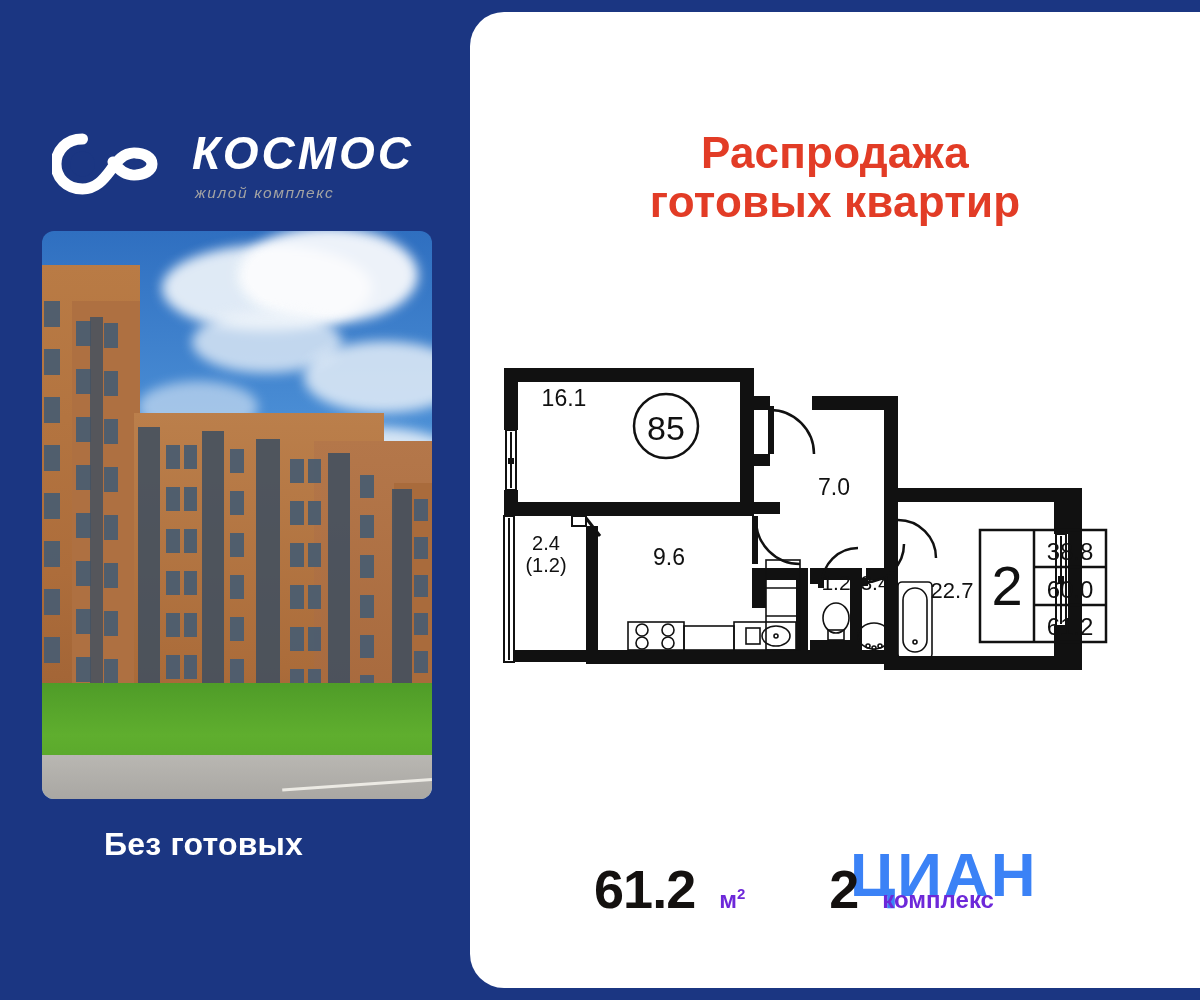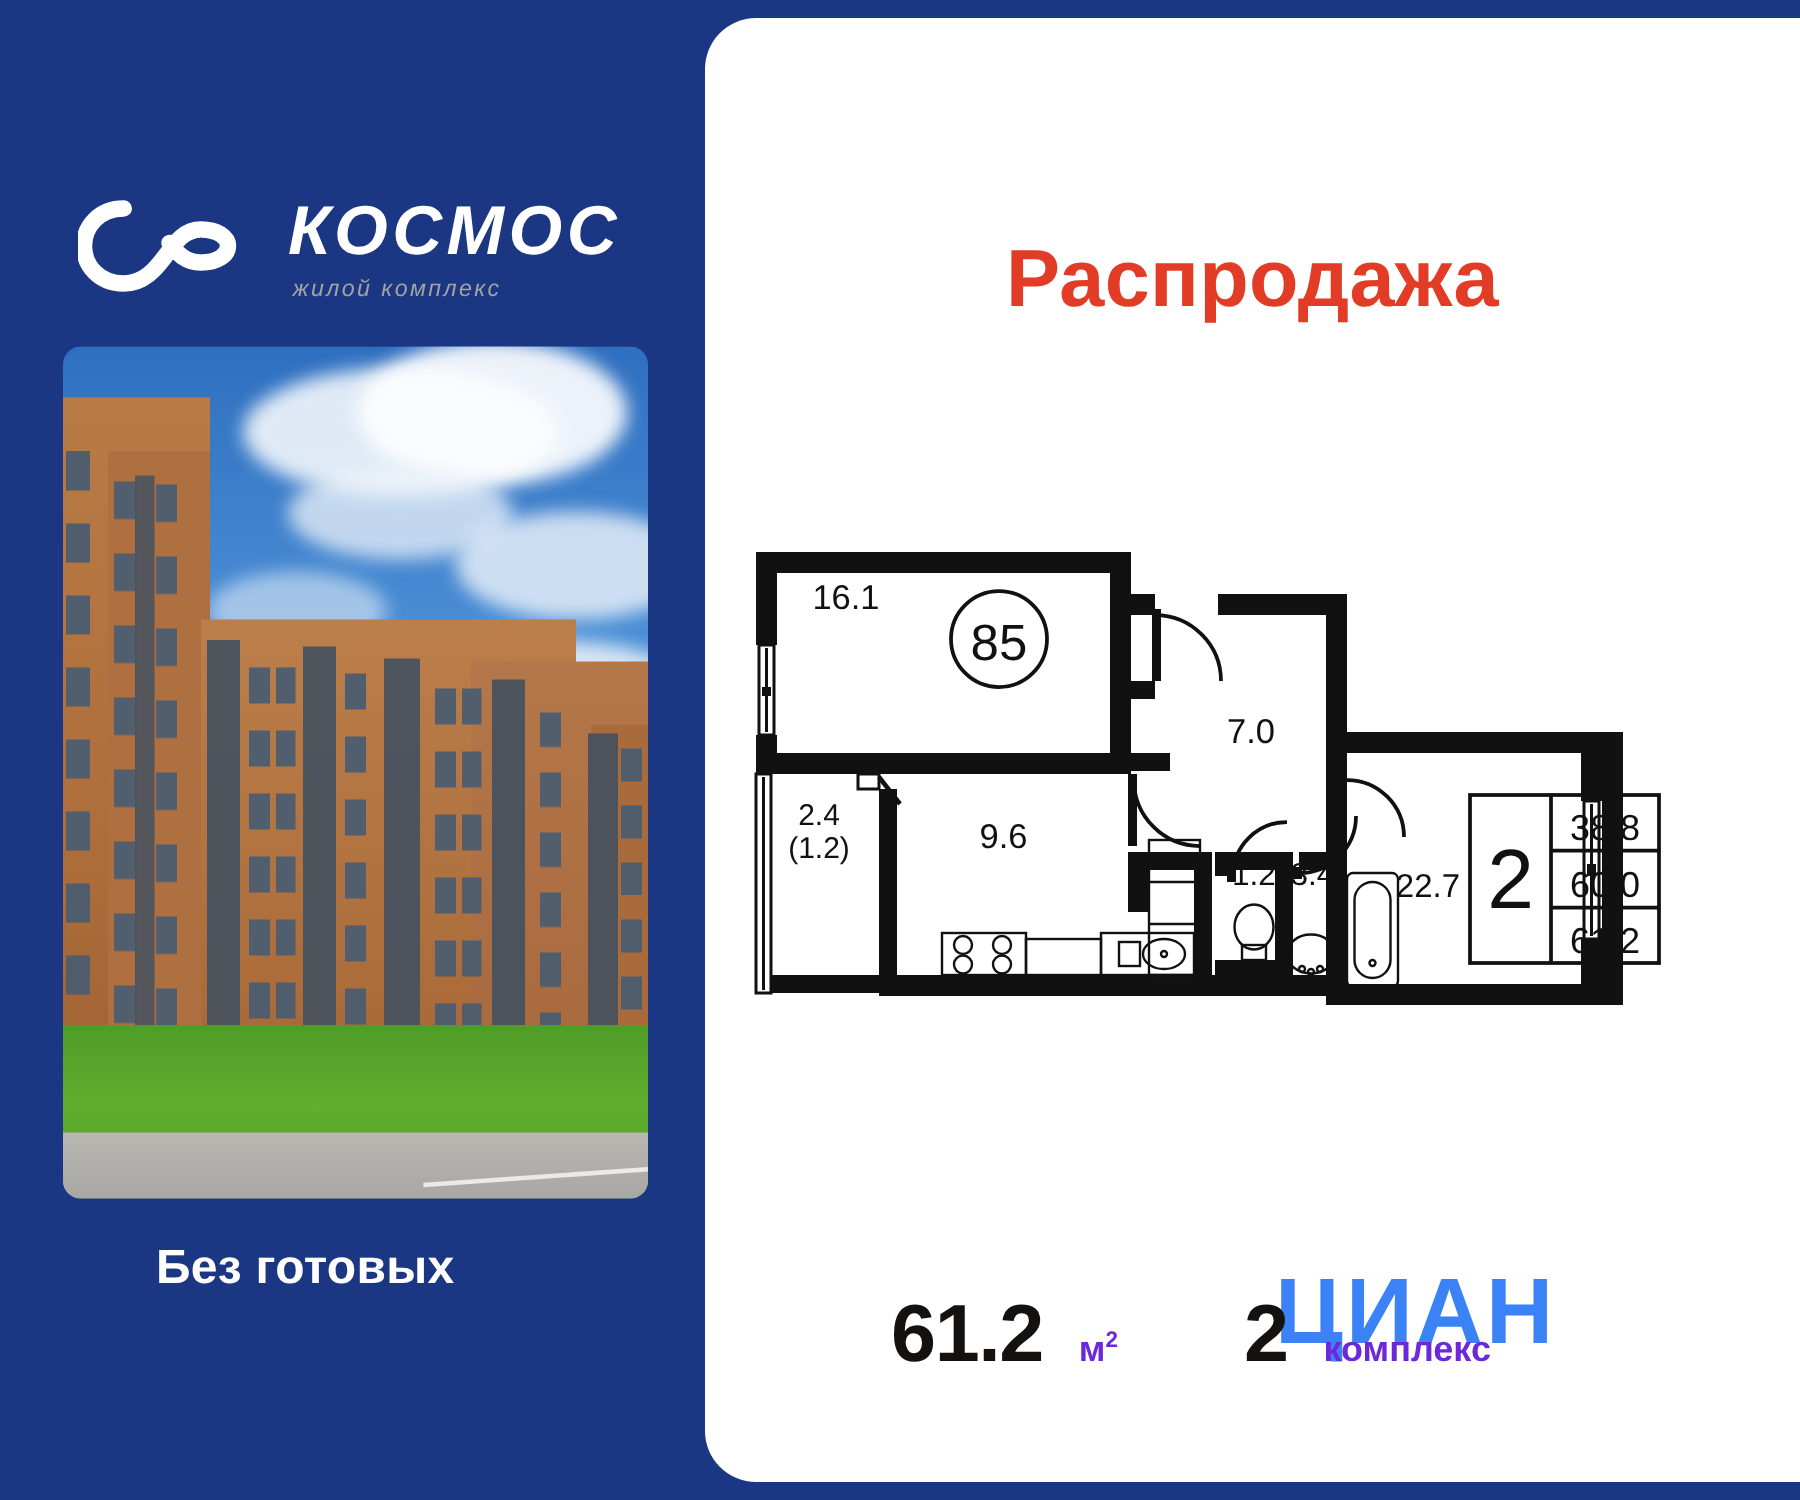--- a/index.html
+++ b/index.html
@@ -50,21 +50,21 @@
   .road{position:absolute;left:0;bottom:0;width:390px;height:44px;
     background:linear-gradient(180deg,#b9b7b2 0%,#a9a7a3 100%);}
   .road-line{position:absolute;right:0;bottom:18px;width:150px;height:3px;background:#eceae4;transform:rotate(-4deg);transform-origin:right bottom;}
 
   .caption{position:absolute;left:104px;top:826px;color:#ffffff;font-size:32px;font-weight:bold;letter-spacing:.2px;}
 
   
   .card{position:absolute;left:470px;top:12px;width:730px;height:976px;background:#ffffff;border-radius:34px 0 0 34px;overflow:hidden;}
 
   .headline{position:absolute;left:0;top:116px;width:730px;text-align:center;color:#e23c26;
-    font-size:54px;font-weight:bold;line-height:1.12;letter-spacing:.2px;margin-top:28px;}
+    font-size:44px;font-weight:bold;line-height:1.12;letter-spacing:.2px;}
 
   .plan{position:absolute;left:24px;top:338px;width:680px;height:380px;}
   .plan svg{display:block;}
 
   .summary{position:absolute;left:0;top:812px;width:730px;height:92px;display:flex;align-items:flex-end;justify-content:center;gap:0;}
   .sum-item{display:flex;align-items:baseline;}
   .sum-big{font-size:54px;font-weight:bold;color:#14110f;line-height:1;letter-spacing:-1px;}
   .sum-small{font-size:24px;font-weight:bold;color:#6d28d9;margin-left:24px;line-height:1;}
   .sum-sup{font-size:15px;vertical-align:super;}
   .gap1{width:84px;}
@@ -238,20 +238,21 @@
       </div>
     </div>
 
     <div class="caption">Без готовых</div>
   </div>
 
   <div class="card">
 
     <div class="headline">
       <div>Распродажа</div>
+      <div>готовых квартир</div>
     </div>
 
     <div class="plan">
       <svg viewBox="0 0 680 380" width="680" height="380" aria-hidden="true">
         <g fill="#111111">
 
           <rect x="10" y="18" width="250" height="14"></rect>
 
           <rect x="10" y="18" width="14" height="62"></rect>
           <rect x="10" y="140" width="14" height="24"></rect>

